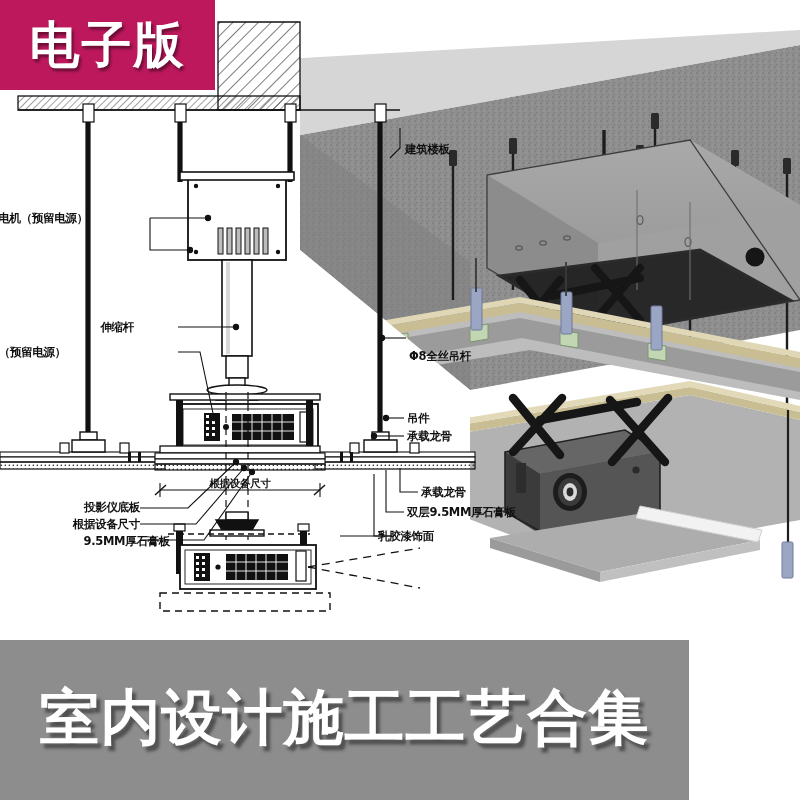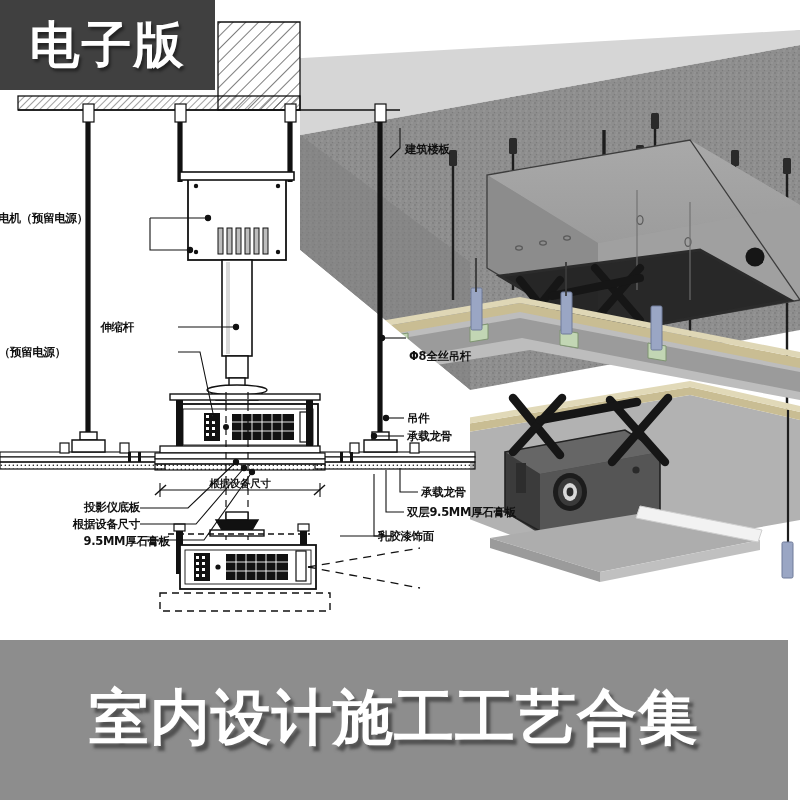--- a/index.html
+++ b/index.html
@@ -4,21 +4,21 @@
 <style>
   html,body{margin:0;padding:0;}
   body{
     width:800px;height:800px;overflow:hidden;background:#ffffff;
     font-family:"Liberation Serif","DejaVu Serif",serif;
   }
   #page{position:relative;width:800px;height:800px;background:#fff;overflow:hidden;}
 
   
   .badge{
-    position:absolute;left:0;top:0;width:215px;height:90px;background:#404040;
+    position:absolute;left:0;top:0;width:215px;height:90px;background:#be185d;
     display:flex;align-items:center;justify-content:center;z-index:40;
   }
   .badge-text{
     font-family:"DejaVu Sans","Liberation Sans",sans-serif;
     font-weight:700;font-size:50px;color:#fff;letter-spacing:2px;
     text-shadow:2px 3px 3px rgba(0,0,0,.45);
   }
 
   
   .canvas{position:absolute;left:0;top:0;width:800px;height:640px;}
@@ -28,21 +28,21 @@
   .lab{
     position:absolute;font-size:11.5px;color:#111;white-space:nowrap;
     font-family:"DejaVu Sans","Liberation Sans",sans-serif;font-weight:600;
     letter-spacing:-.3px;
   }
   .lab.sm{font-size:10.5px;}
   .lab.r{text-align:left;}
 
   
   .banner{
-    position:absolute;left:0;bottom:0;width:788px;height:160px;background:#8d8d8d;
+    position:absolute;left:0;bottom:0;width:689px;height:160px;background:#8d8d8d;
     z-index:30;display:flex;flex-direction:column;align-items:center;justify-content:center;
   }
   .banner-title{
     font-family:"DejaVu Sans","Liberation Sans",sans-serif;
     font-weight:700;font-size:60px;color:#ffffff;letter-spacing:1px;
     text-shadow:4px 5px 3px rgba(60,60,60,.75);
     margin:0 0 6px 0;line-height:1;
   }
   .banner-sub{
     font-family:"DejaVu Sans","Liberation Sans",sans-serif;

